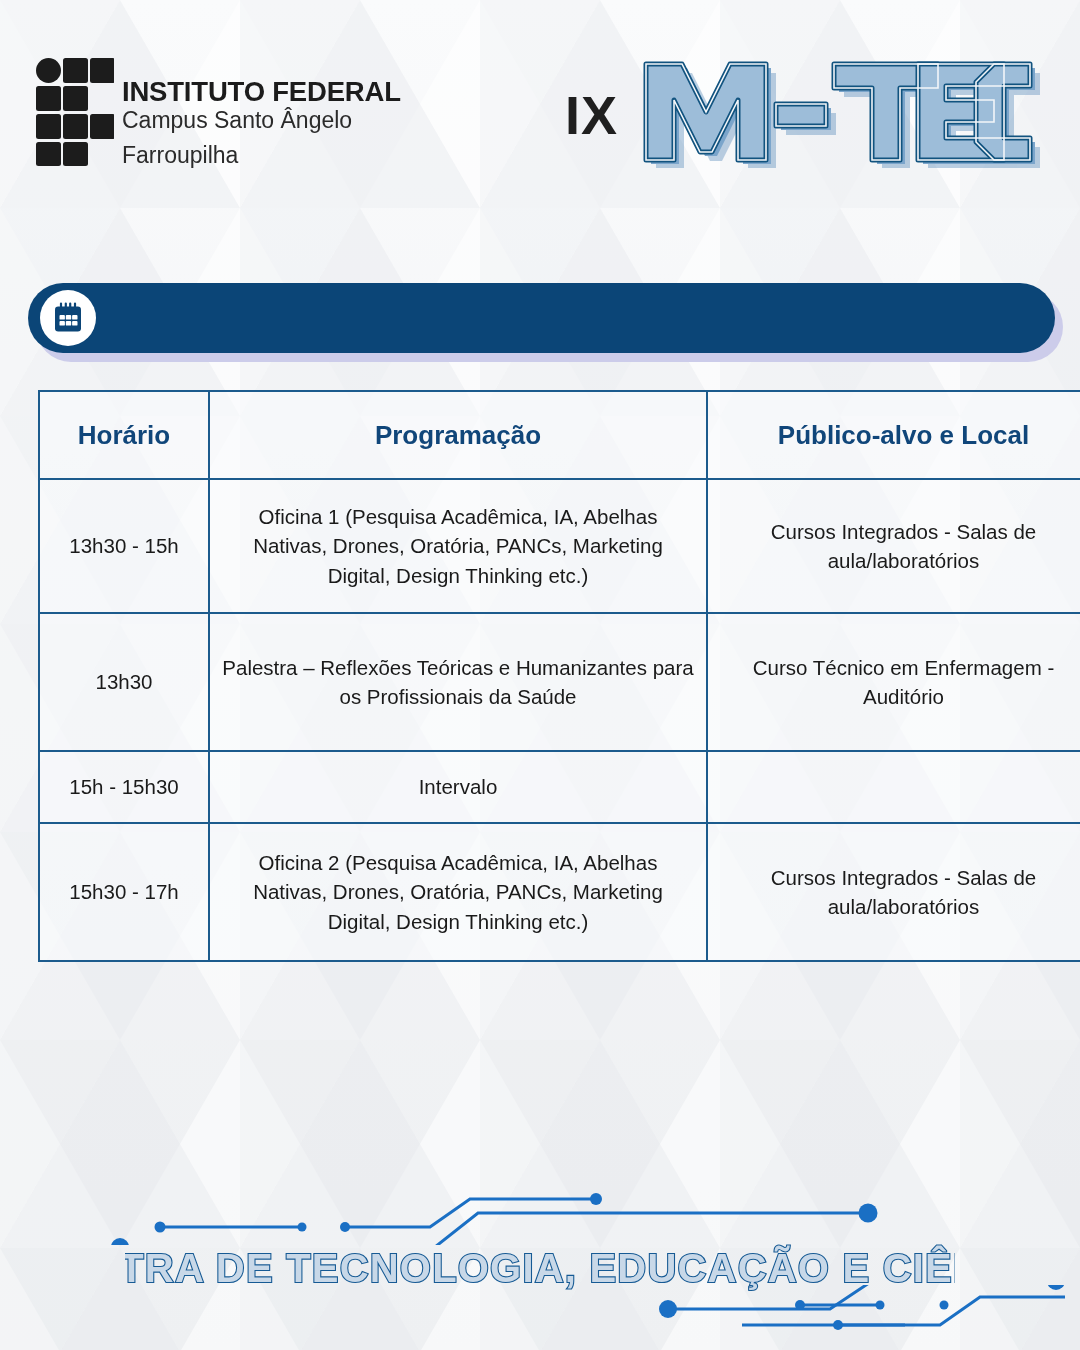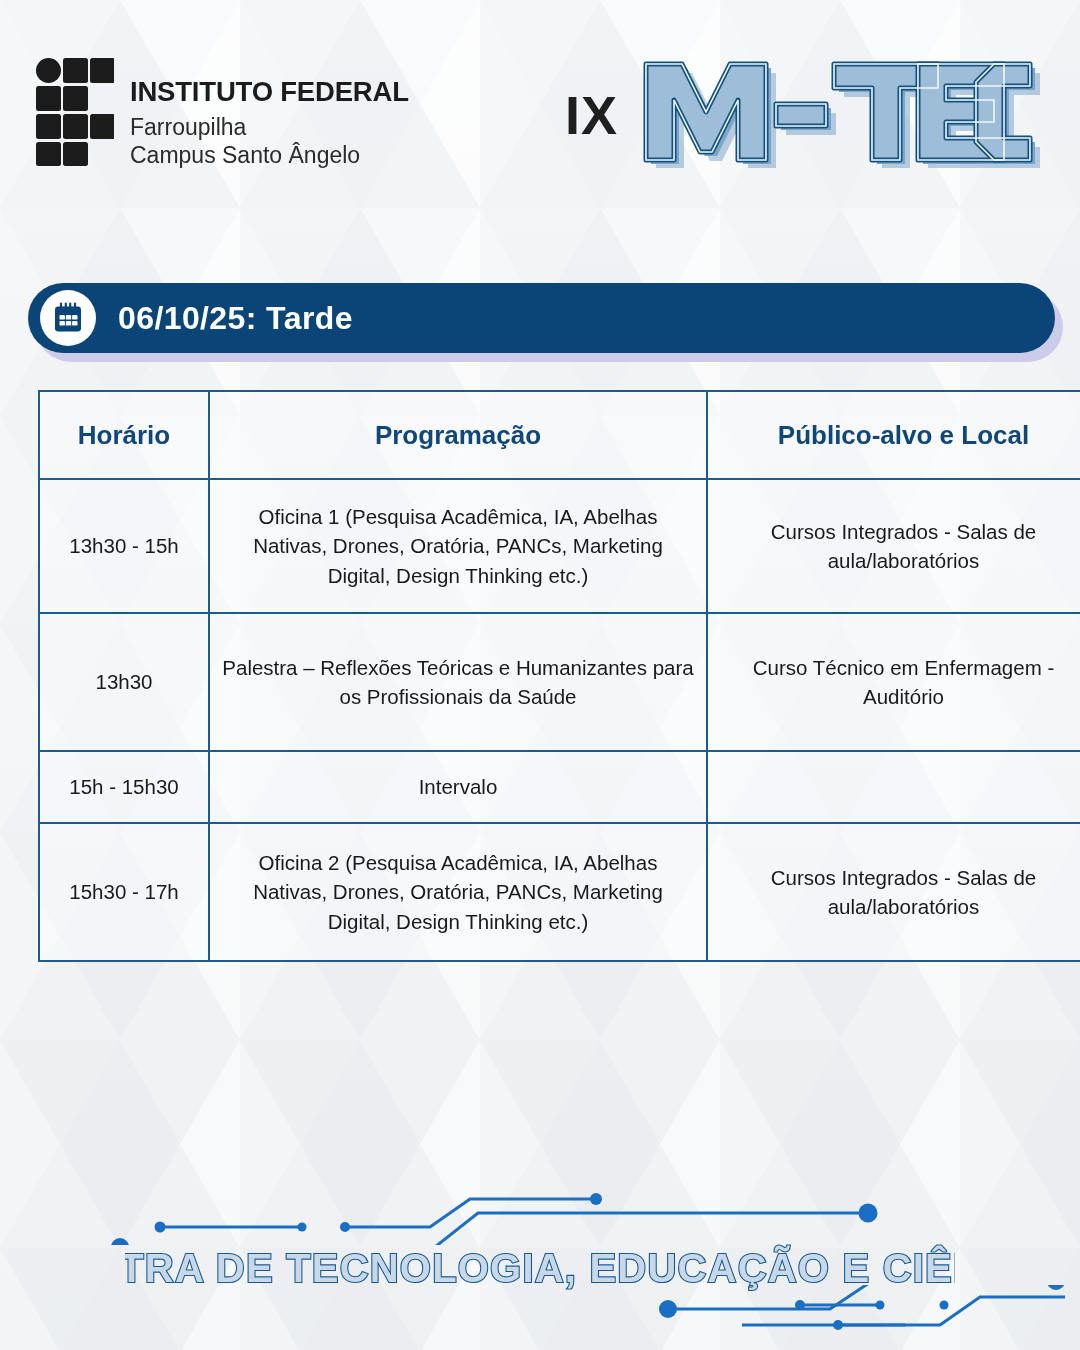--- a/index.html
+++ b/index.html
@@ -39,21 +39,21 @@
     height: 200px;
     z-index: 5;
   }
 
   #if-logo {
     position: absolute;
     left: 36px;
     top: 58px;
     display: flex;
     align-items: flex-start;
-    gap: 16px;
+    gap: 8px;
   }
   #if-logo-mark { width: 78px; height: 108px; display:block; }
   .if-text-block { padding-top: 20px; }
   #if-title {
     font-size: 27.5px;
     font-weight: bold;
     letter-spacing: -0.2px;
     color: #1c1c1c;
     line-height: 1;
     font-family: "Liberation Sans", sans-serif;
@@ -231,22 +231,22 @@
       <rect x="0" y="56" width="25" height="25" rx="2.5" fill="#1c1c1c"></rect>
       <rect x="27" y="56" width="25" height="25" rx="2.5" fill="#1c1c1c"></rect>
       <rect x="54" y="56" width="25" height="25" rx="2.5" fill="#1c1c1c"></rect>
 
       <rect x="0" y="84" width="25" height="24" rx="2.5" fill="#1c1c1c"></rect>
       <rect x="27" y="84" width="25" height="24" rx="2.5" fill="#1c1c1c"></rect>
     </svg>
 
     <div class="if-text-block">
       <div id="if-title">INSTITUTO FEDERAL</div>
+      <div id="if-sub2">Campus Santo Ângelo</div>
       <div id="if-sub1">Farroupilha</div>
-      <div id="if-sub2">Campus Santo Ângelo</div>
     </div>
   </div>
 
   <div id="mtec-logo">
     <span id="mtec-roman">IX</span>
 
     <svg id="mtec-wordmark" width="400" height="112" viewBox="0 0 400 112">
       <defs>
         <g id="mtecLetters">
 
@@ -290,21 +290,20 @@
         <rect x="5" y="6.5" width="26" height="25" rx="3.2" fill="#0b4577"></rect>
 
         <rect x="9.5" y="15" width="5.4" height="4.6" rx="0.9" fill="#ffffff"></rect>
         <rect x="15.8" y="15" width="5.4" height="4.6" rx="0.9" fill="#ffffff"></rect>
         <rect x="22.1" y="15" width="5.4" height="4.6" rx="0.9" fill="#ffffff"></rect>
         <rect x="9.5" y="21" width="5.4" height="4.6" rx="0.9" fill="#ffffff"></rect>
         <rect x="15.8" y="21" width="5.4" height="4.6" rx="0.9" fill="#ffffff"></rect>
         <rect x="22.1" y="21" width="5.4" height="4.6" rx="0.9" fill="#ffffff"></rect>
       </svg>
     </div>
-    <span id="date-label">06/10/25: Tarde</span>
   </div>
 </div>
 
 <table id="schedule-table">
   <thead>
     <tr>
       <th class="col-horario">Horário</th>
       <th class="col-prog">Programação</th>
       <th class="col-publico">Público-alvo e Local</th>
     </tr>

